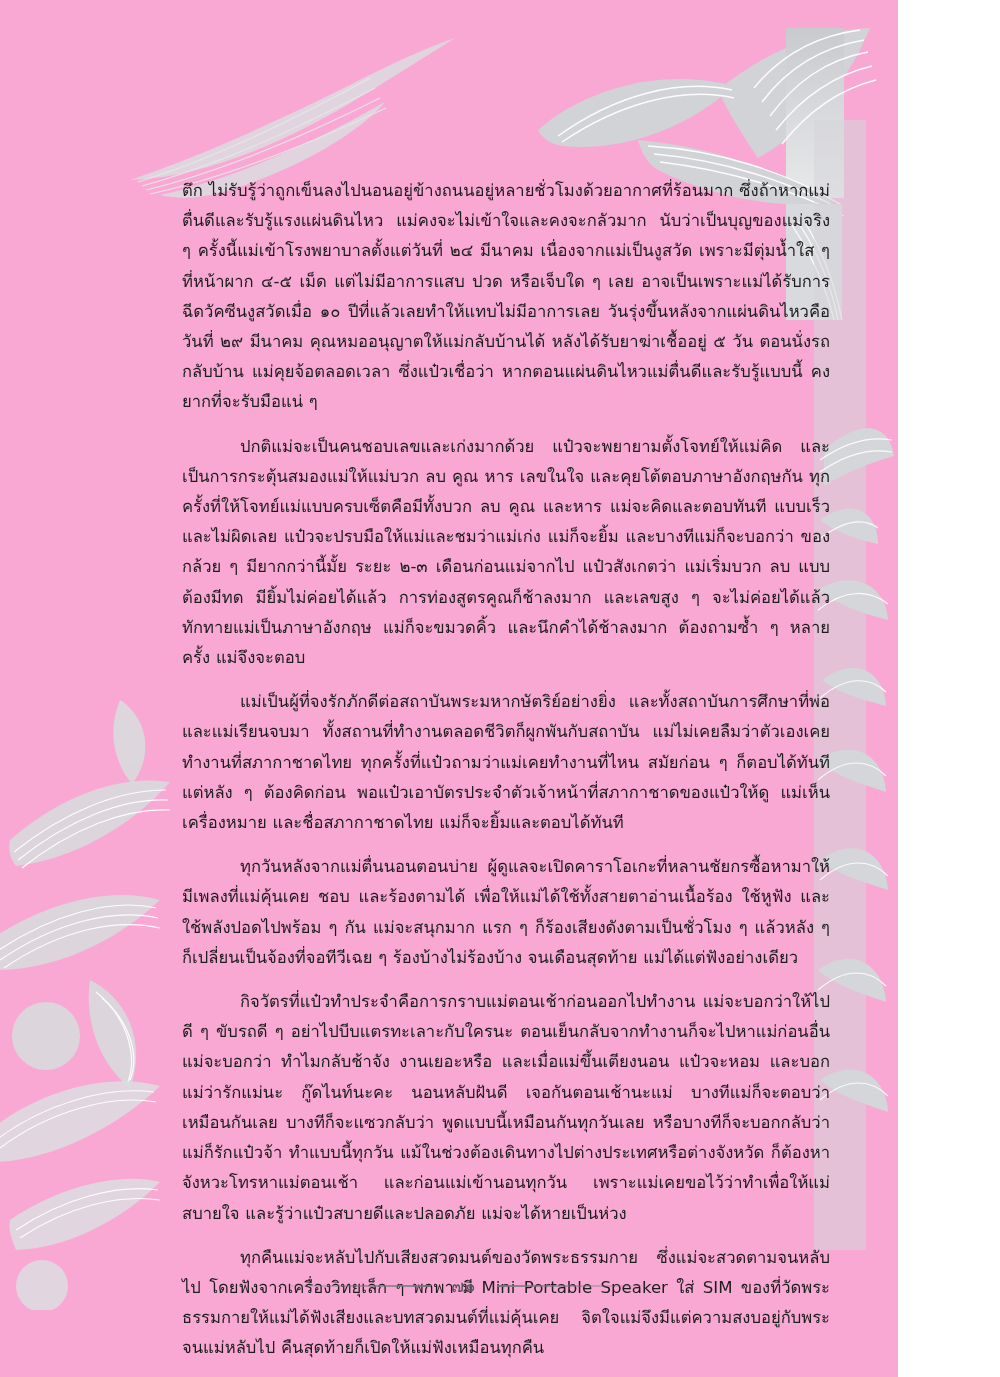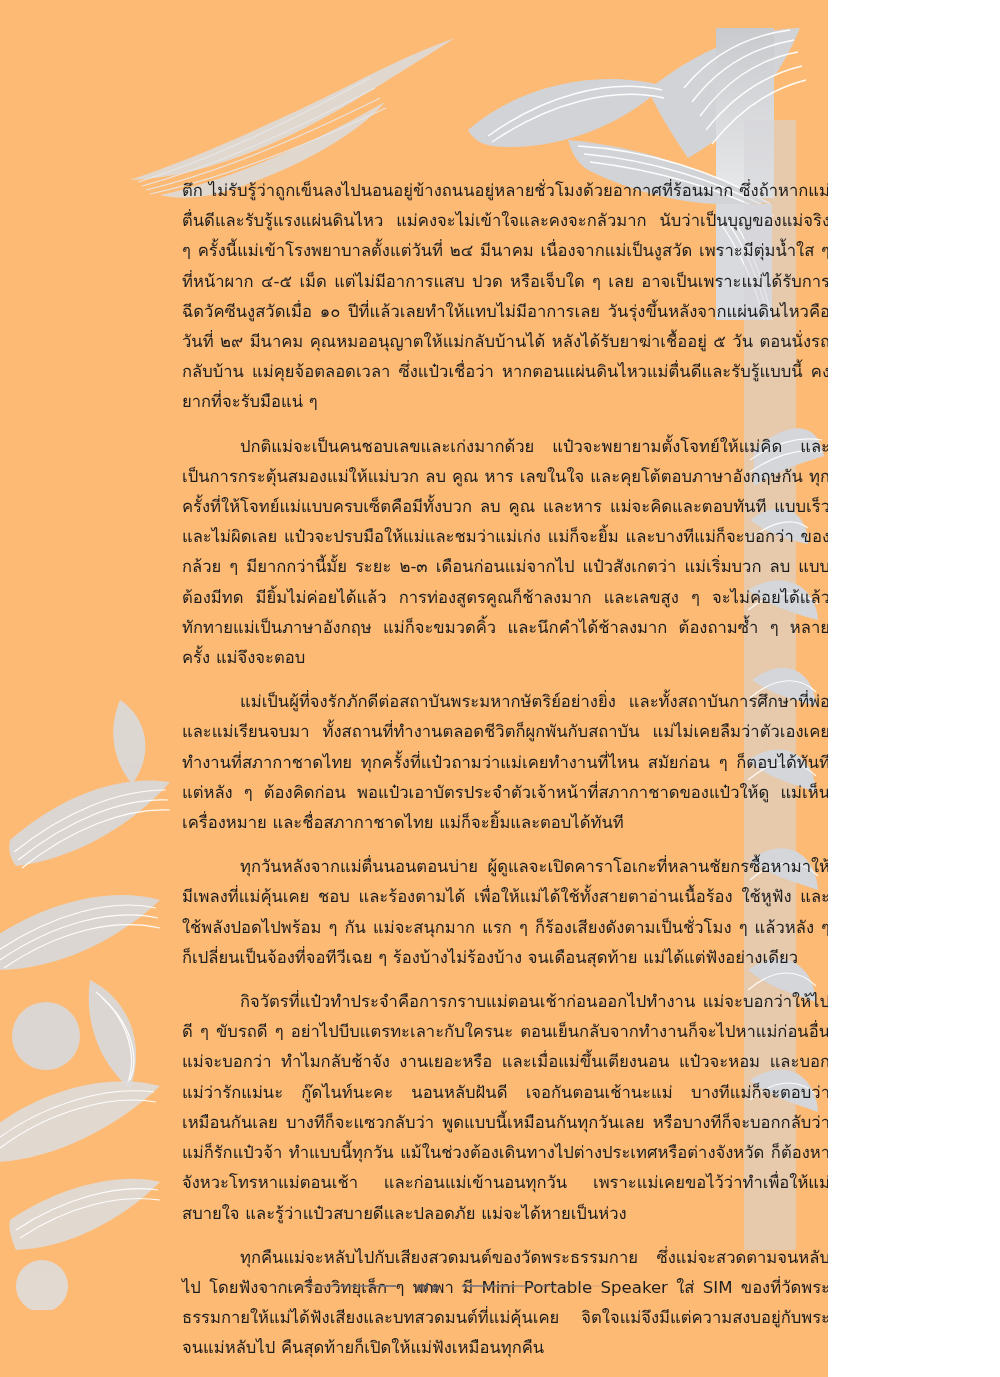--- a/index.html
+++ b/index.html
@@ -2,23 +2,23 @@
 <html><head>
 <meta charset="utf-8">
 <style>
   html, body {
     margin: 0;
     padding: 0;
     background: #ffffff;
   }
   .page {
     position: relative;
-    width: 828px;
+    width: 898px;
     height: 1377px;
-    background: #fdba74;
+    background: #f9a8d4;
     overflow: hidden;
     font-family: "DejaVu Sans", "Liberation Sans", sans-serif;
   }
 
   
   .ornament {
     position: absolute;
     pointer-events: none;
     user-select: none;
   }

